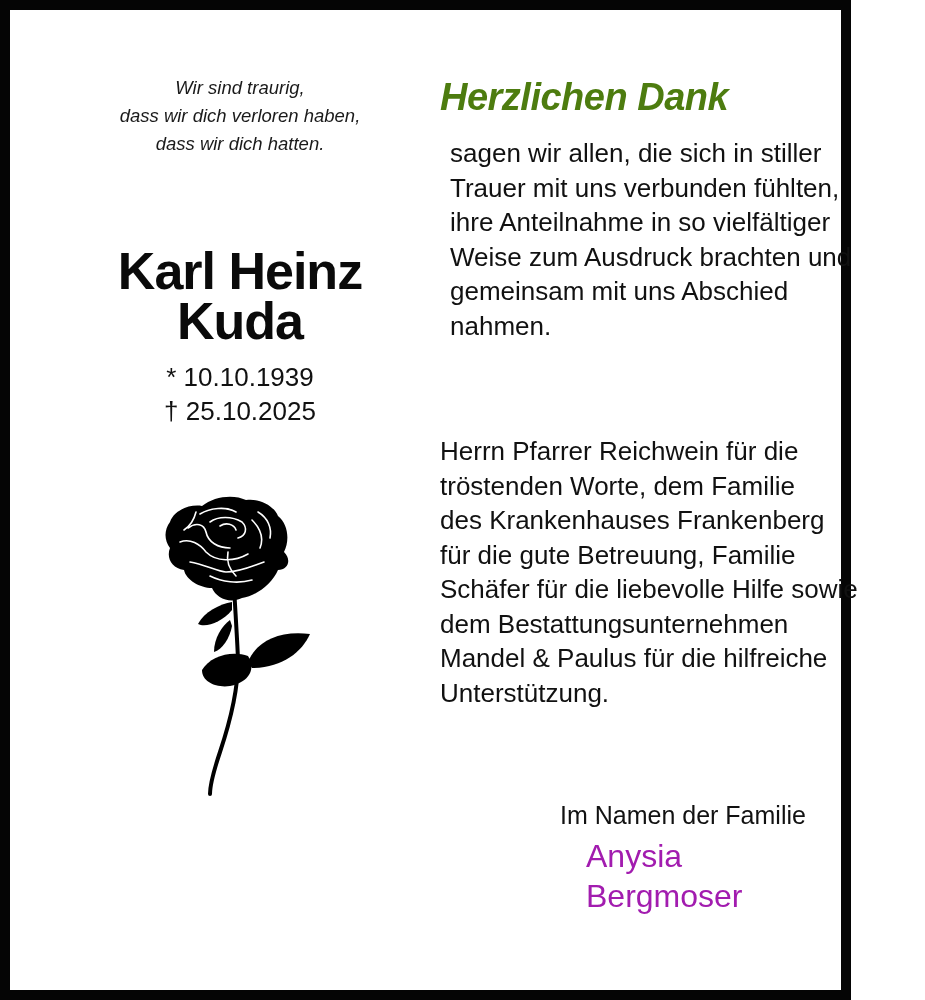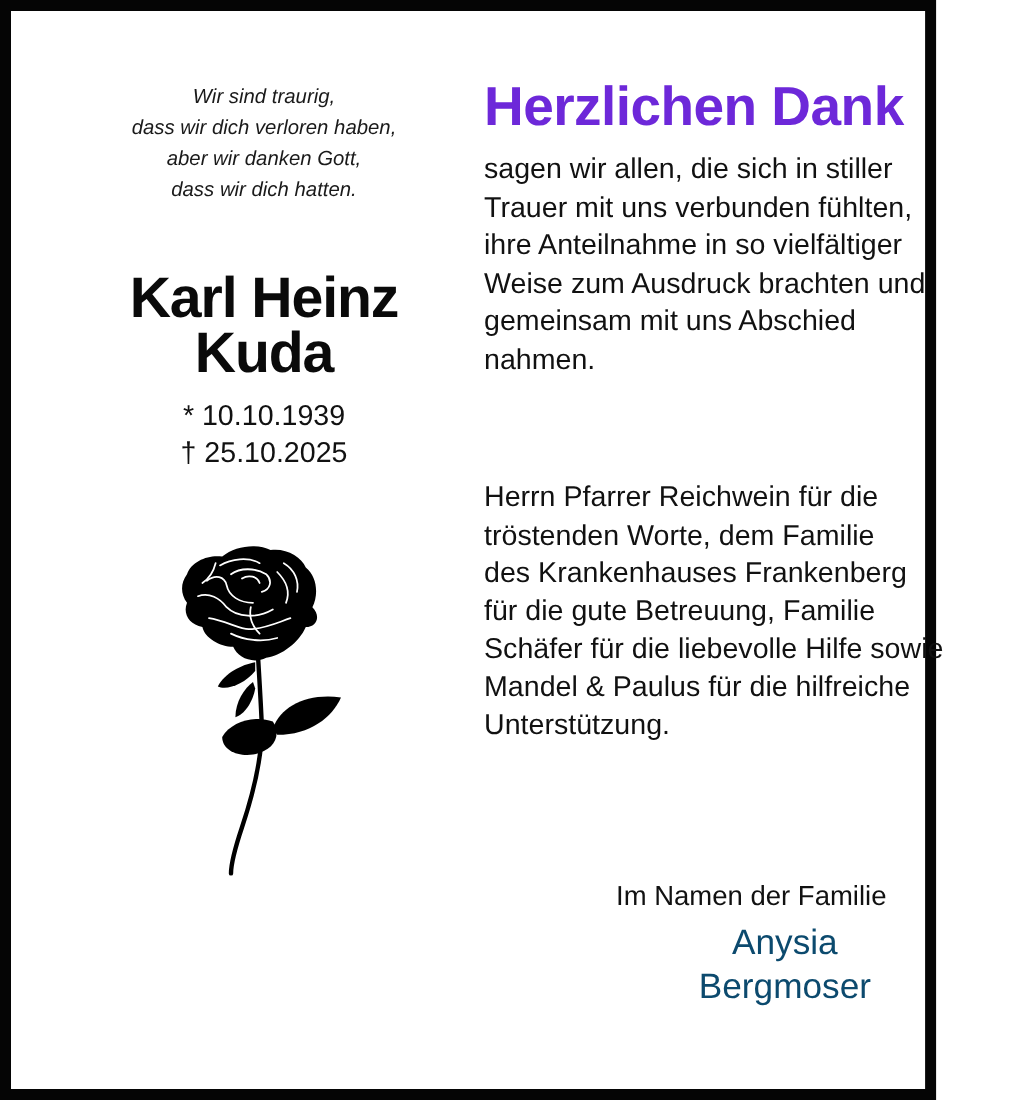--- a/index.html
+++ b/index.html
@@ -3,39 +3,38 @@
   <meta charset="utf-8">
   <style>
     html, body { margin: 0; padding: 0; background: #ffffff; }
     body { width: 925px; height: 1000px; position: relative; overflow: hidden; font-family: "Liberation Sans", "DejaVu Sans", sans-serif; color: #111111; }
     .frame { position: absolute; left: 0; top: 0; width: 851px; height: 1000px; box-sizing: border-box; border: 10px solid #050505; background: #ffffff; }
     .verse { position: absolute; left: 60px; width: 340px; top: 64px; text-align: center; font-style: italic; font-size: 18.5px; line-height: 28px; color: #1a1a1a; }
     .verse div { white-space: nowrap; }
     .name { position: absolute; left: 60px; width: 340px; top: 236px; text-align: center; font-weight: bold; font-size: 52px; line-height: 50px; letter-spacing: -1px; color: #0a0a0a; }
     .dates { position: absolute; left: 60px; width: 340px; top: 350px; text-align: center; font-size: 26px; line-height: 34px; color: #111; }
     .rose { position: absolute; left: 150px; top: 482px; width: 160px; height: 305px; }
-    .title { position: absolute; left: 430px; top: 64px; font-weight: bold; font-size: 50px; line-height: 46px; color: #6d28d9; letter-spacing: -0.5px; }
+    .title { position: absolute; left: 430px; top: 64px; font-weight: bold; font-size: 38px; line-height: 46px; color: #4d7c0f; letter-spacing: -0.5px; font-style: italic; }
     .para { position: absolute; left: 430px; font-size: 26px; line-height: 34.5px; color: #111; }
     .para div { white-space: nowrap; }
-    .para1 { top: 126px; }
+    .para1 { top: 126px; margin-left: 10px; }
     .subtitle { position: absolute; left: 430px; top: 374px; font-weight: bold; font-size: 27px; line-height: 36px; color: #0a0a0a; }
     .para2 { top: 424px; }
     .sign-label { position: absolute; left: 550px; top: 788px; font-size: 25px; line-height: 34px; color: #111; }
-    .sign-name { position: absolute; left: 576px; top: 826px; font-size: 32px; line-height: 40px; color: #0c4a6e; text-align: center; }
+    .sign-name { position: absolute; left: 576px; top: 826px; font-size: 32px; line-height: 40px; color: #a21caf; }
     .place-date { position: absolute; left: 50px; top: 924px; font-size: 25px; line-height: 34px; color: #111; }
   </style>
 </head>
 <body>
 
 <div class="frame">
 
   <div class="verse">
     <div>Wir sind traurig,</div>
     <div>dass wir dich verloren haben,</div>
-    <div>aber wir danken Gott,</div>
     <div>dass wir dich hatten.</div>
   </div>
 
   <div class="name">
     <div>Karl Heinz</div>
     <div>Kuda</div>
   </div>
 
   <div class="dates">
     <div>* 10.10.1939</div>
@@ -83,20 +82,21 @@
     <div>nahmen.</div>
   </div>
 
 
   <div class="para para2">
     <div>Herrn Pfarrer Reichwein für die</div>
     <div>tröstenden Worte, dem Familie</div>
     <div>des Krankenhauses Frankenberg</div>
     <div>für die gute Betreuung, Familie</div>
     <div>Schäfer für die liebevolle Hilfe sowie</div>
+    <div>dem Bestattungsunternehmen</div>
     <div>Mandel &amp; Paulus für die hilfreiche</div>
     <div>Unterstützung.</div>
   </div>
 
   <div class="sign-label">Im Namen der Familie</div>
   <div class="sign-name">Anysia Bergmoser</div>
 
 
 </div>
 

